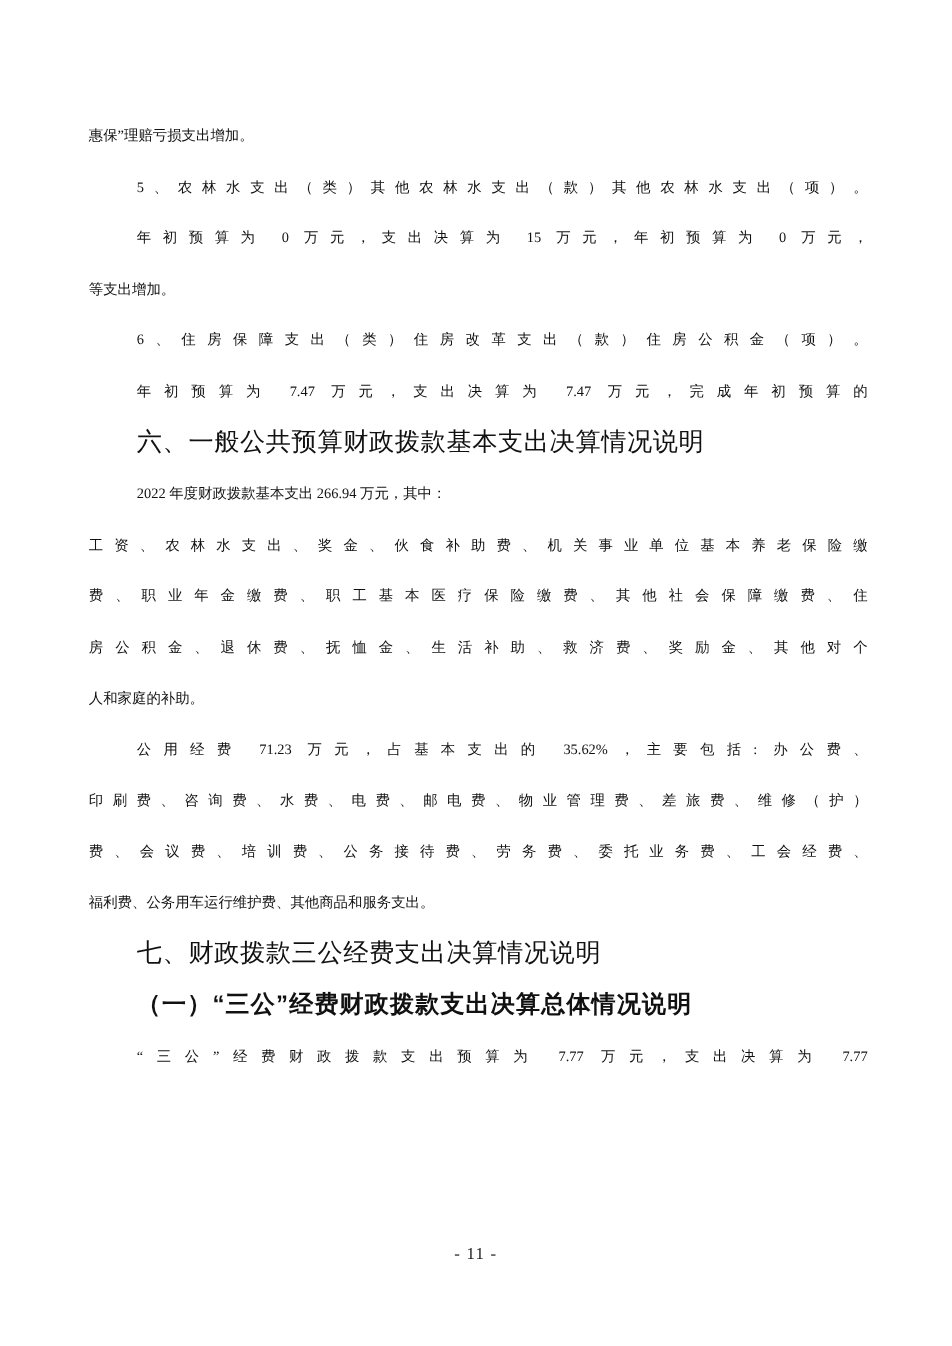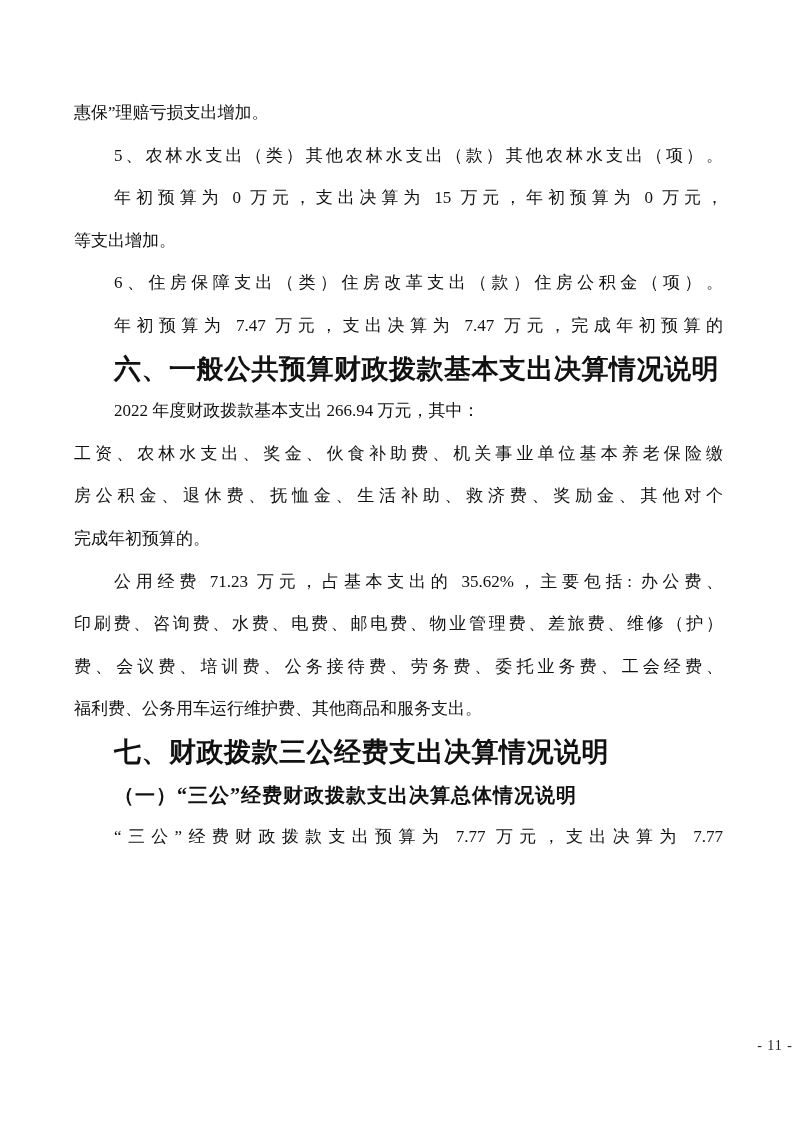--- a/index.html
+++ b/index.html
@@ -16,72 +16,73 @@
     font-family: "Liberation Serif", "DejaVu Serif", serif;
     overflow: hidden;
   }
   .content {
     position: absolute;
     top: 92px;
     left: 74px;
     right: 70px;
   }
   .line {
-    font-size: 17px;
+    font-size: 12px;
     line-height: 42.6px;
     color: #111111;
     text-align: left;
   }
   .line.indent {
     text-indent: 40px;
   }
   .line.stretch {
     text-align: justify;
     text-align-last: justify;
   }
   .line.h1 {
     font-family: "Liberation Sans", "DejaVu Sans", sans-serif;
-    font-weight: bold;
-    font-size: 27px;
+    font-weight: normal;
+    font-size: 21px;
     letter-spacing: 0.5px;
   }
   .line.h2 {
-    font-family: Liberation Serif, serif;
+    font-family: Liberation Sans, sans-serif;
     font-weight: bold;
     font-size: 20px;
     letter-spacing: 1px;
   }
   .footer {
     position: absolute;
     top: 1036px;
     left: 0;
     right: 0;
-    text-align: right;
+    text-align: center;
     font-size: 14px;
     line-height: 20px;
     letter-spacing: 1px;
     color: #222222;
   }
 </style>
 </head>
 <body>
 
 <div class="page">
   <div class="content">
     <div class="line">惠保”理赔亏损支出增加。</div>
     <div class="line indent stretch">5、农林水支出（类）其他农林水支出（款）其他农林水支出（项）。</div>
     <div class="line indent stretch">年初预算为 0 万元，支出决算为 15 万元，年初预算为 0 万元，</div>
     <div class="line">等支出增加。</div>
     <div class="line indent stretch">6、住房保障支出（类）住房改革支出（款）住房公积金（项）。</div>
     <div class="line indent stretch">年初预算为 7.47 万元，支出决算为 7.47 万元，完成年初预算的</div>
     <div class="line h1 indent">六、一般公共预算财政拨款基本支出决算情况说明</div>
     <div class="line indent">2022 年度财政拨款基本支出 266.94 万元，其中：</div>
     <div class="line stretch">工资、农林水支出、奖金、伙食补助费、机关事业单位基本养老保险缴</div>
+    <div class="line stretch">费、职业年金缴费、职工基本医疗保险缴费、其他社会保障缴费、住</div>
     <div class="line stretch">房公积金、退休费、抚恤金、生活补助、救济费、奖励金、其他对个</div>
-    <div class="line">完成年初预算的。</div>
+    <div class="line">人和家庭的补助。</div>
     <div class="line indent stretch">公用经费 71.23 万元，占基本支出的 35.62%，主要包括: 办公费、</div>
     <div class="line stretch">印刷费、咨询费、水费、电费、邮电费、物业管理费、差旅费、维修（护）</div>
     <div class="line stretch">费、会议费、培训费、公务接待费、劳务费、委托业务费、工会经费、</div>
     <div class="line">福利费、公务用车运行维护费、其他商品和服务支出。</div>
     <div class="line h1 indent">七、财政拨款三公经费支出决算情况说明</div>
     <div class="line h2 indent">（一）“三公”经费财政拨款支出决算总体情况说明</div>
     <div class="line indent stretch">“三公”经费财政拨款支出预算为 7.77 万元，支出决算为 7.77</div>
   </div>
   <div class="footer">- 11 -</div>
 </div>

